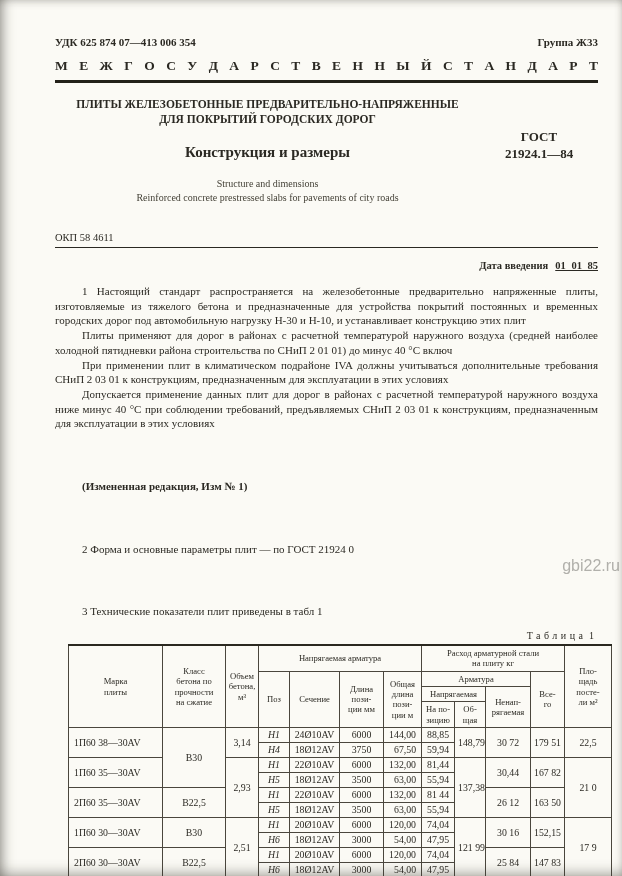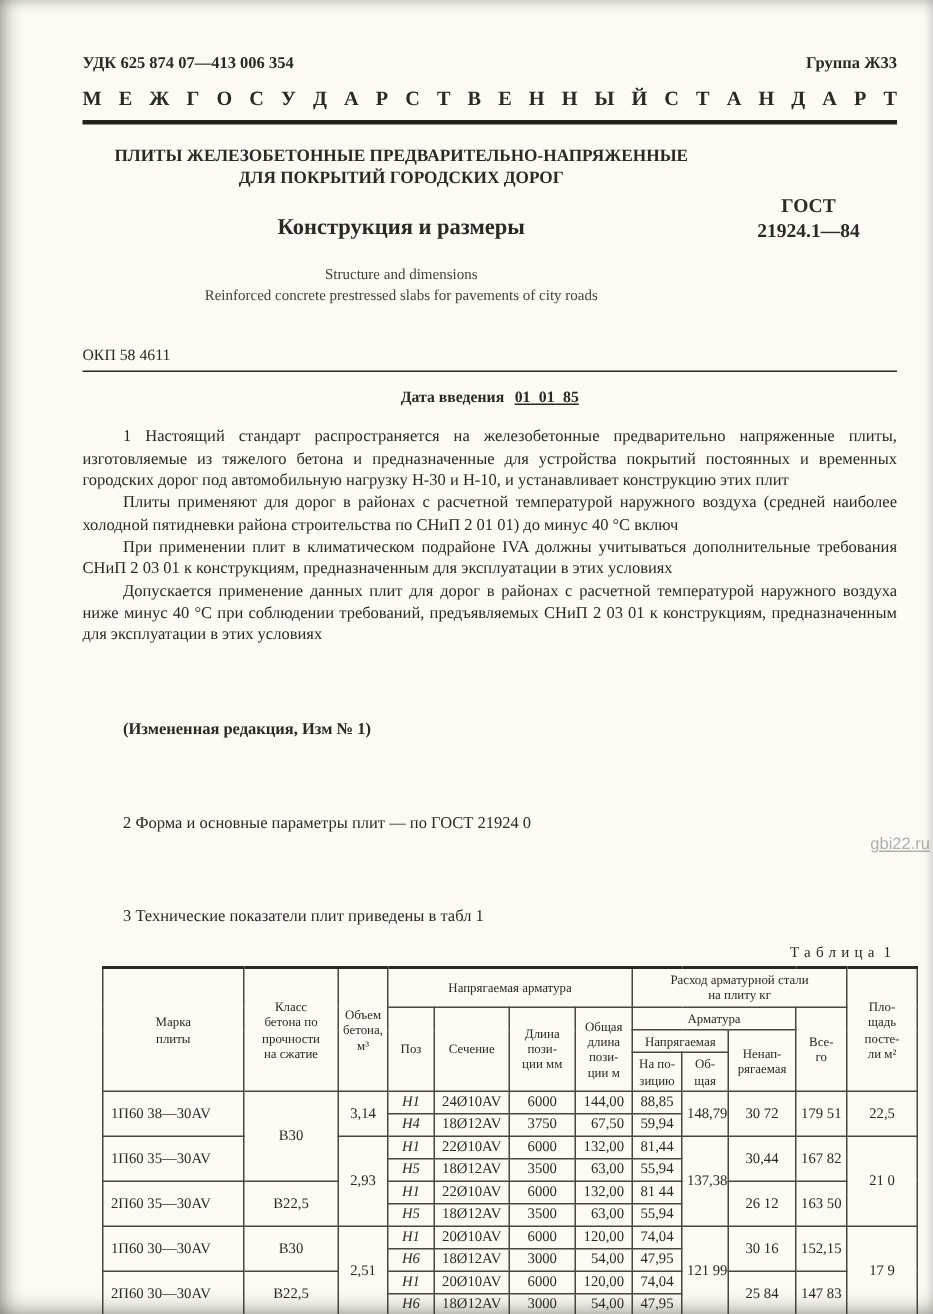--- a/index.html
+++ b/index.html
@@ -28,21 +28,21 @@
 
   .title-row{display:flex;align-items:flex-start;}
   .title-left{flex:1;text-align:center;}
   .doc-title{font-weight:bold;font-size:11.5px;line-height:15px;margin:2px auto 0;max-width:440px;text-align:center;}
   .doc-subtitle{font-weight:bold;font-size:15px;margin-top:17px;}
   .doc-title-en{font-size:10px;line-height:13.5px;color:#454238;margin-top:16px;}
   .gost-block{width:118px;text-align:center;font-weight:bold;font-size:13px;line-height:17px;padding-top:33px;}
 
   .okp-line{margin-top:28px;font-size:10.5px;}
   .okp-rule{border:none;border-top:1.5px solid #2a2822;margin:4px 0 0 0;}
-  .date-line{text-align:center;font-size:10.5px;font-weight:bold;margin-top:12px;}
+  .date-line{text-align:right;font-size:10.5px;font-weight:bold;margin-top:12px;}
   .date-val{text-decoration:underline;margin-left:7px;word-spacing:3px;}
 
   .body-text{margin-top:13px;font-size:11px;line-height:14.7px;}
   .body-text p{margin:0;text-indent:27px;text-align:justify;}
   .body-text p.short{text-align:left;margin-top:48px;}
   .bold{font-weight:bold;}
 
   .tbl-caption{text-align:right;font-size:10px;margin:11px 4px 3px 0;}
   .tbl-caption .sp{letter-spacing:3.5px;}
 
@@ -61,21 +61,21 @@
   td.poz{text-align:center;font-style:italic;}
   tr.frag td{border-bottom:none;height:9px;}
 
   .footer-rule{border:none;border-top:2px solid #2a2820;margin:11px 0 0 0;}
   .footer-row{display:flex;justify-content:space-between;font-size:12px;margin-top:5px;}
   .page-num{text-align:center;font-size:10.5px;margin-top:17px;}
 
   .watermark{
     position:absolute;right:2px;top:557px;z-index:4;
     font-family:"Liberation Sans","DejaVu Sans",sans-serif;
-    font-size:11px;color:#b1b0ab;text-decoration:underline;
+    font-size:16px;color:#b1b0ab;
   }
 </style>
 </head>
 <body>
 
 <div class="scan-edges"></div>
 <div class="watermark">gbi22.ru</div>
 
 <div class="content">
 

